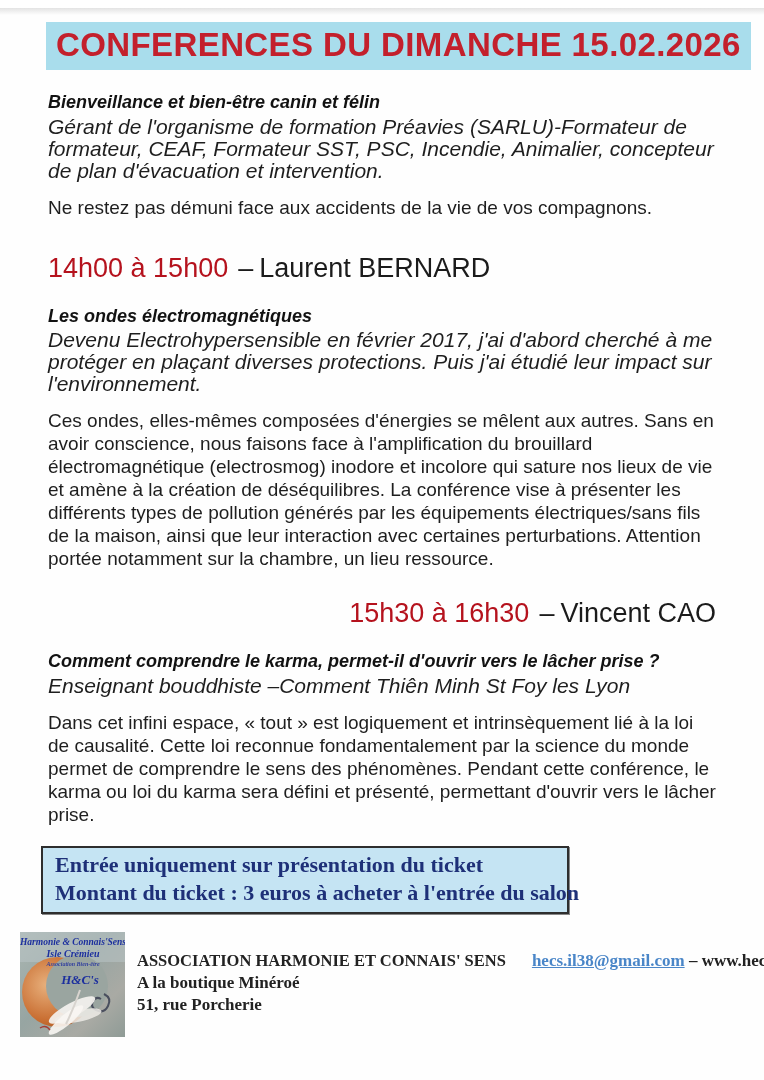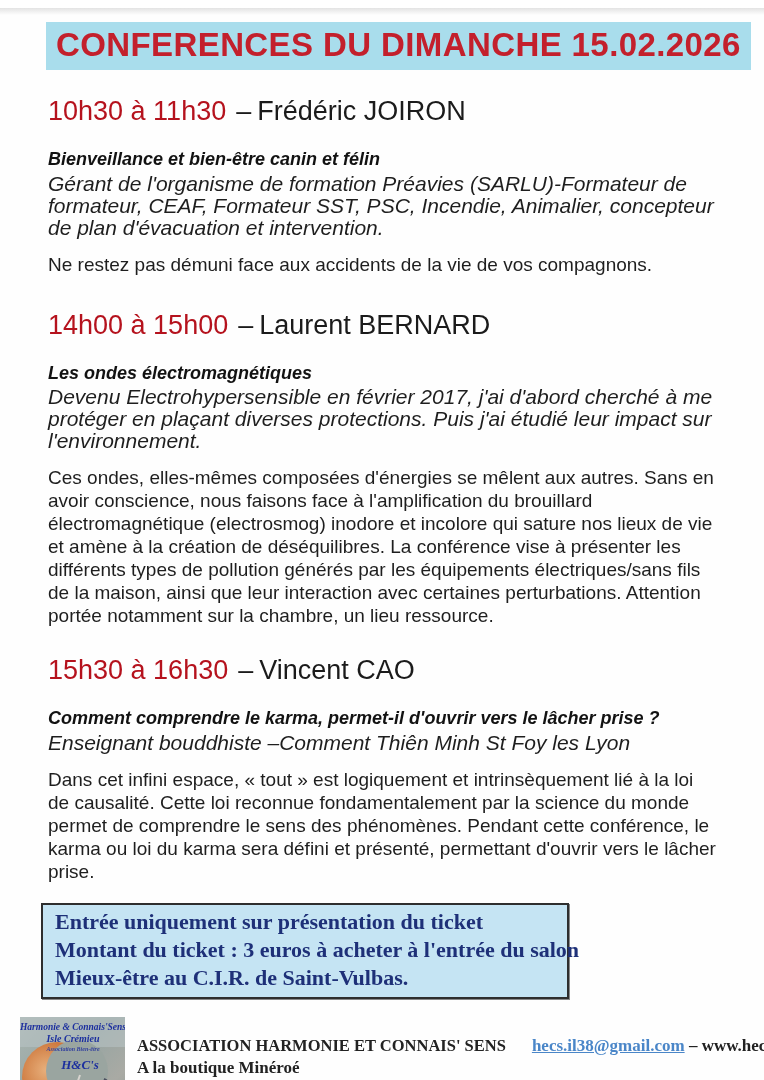--- a/index.html
+++ b/index.html
@@ -37,21 +37,21 @@
   .session-heading {
     font-size: 27px;
     font-weight: 400;
     white-space: nowrap;
   }
   .session-heading .time { color: #b5121d; }
   .session-heading .dash { color: #1b1b1b; margin: 0 6px 0 10px; }
   .session-heading .speaker { color: #1b1b1b; }
   .s1 .session-heading { margin-top: 26px; }
   .s2 .session-heading { margin-top: 34px; }
-  .s3 .session-heading { margin-top: 28px; }
+  .s3 .session-heading { margin-top: 28px; text-align: right; }
   .talk-title {
     font-size: 18px;
     font-weight: 700;
     font-style: italic;
     line-height: 1.14;
     margin-top: 22px;
     color: #121212;
   }
   .bio {
     font-size: 21px;
@@ -128,23 +128,20 @@
 <body>
 
 <div class="page">
 
   <div class="banner">
     <span>CONFERENCES DU DIMANCHE 15.02.2026</span>
   </div>
 
   
   <section class="session s1">
-    <div class="session-heading">
-      <span class="time">10h30 à 11h30</span><span class="dash">–</span><span class="speaker">Frédéric JOIRON</span>
-    </div>
     <div class="talk-title">Bienveillance et bien-être canin et félin</div>
     <p class="bio">Gérant de l'organisme de formation Préavies (SARLU)-Formateur de formateur, CEAF, Formateur SST, PSC, Incendie, Animalier, concepteur de plan d'évacuation et intervention.</p>
     <p class="desc">Ne restez pas démuni face aux accidents de la vie de vos compagnons.</p>
   </section>
 
   
   <section class="session s2">
     <div class="session-heading">
       <span class="time">14h00 à 15h00</span><span class="dash">–</span><span class="speaker">Laurent BERNARD</span>
     </div>
@@ -160,21 +157,20 @@
     </div>
     <div class="talk-title">Comment comprendre le karma, permet-il d'ouvrir vers le lâcher prise ?</div>
     <p class="bio">Enseignant bouddhiste –Comment Thiên Minh St Foy les Lyon</p>
     <p class="desc">Dans cet infini espace, « tout » est logiquement et intrinsèquement lié à la loi de causalité. Cette loi reconnue fondamentalement par la science du monde permet de comprendre le sens des phénomènes. Pendant cette conférence, le karma ou  loi du karma sera défini et présenté, permettant d'ouvrir vers le lâcher prise.</p>
   </section>
 
   
   <div class="ticket-box">
     <div class="tline">Entrée uniquement sur présentation du ticket</div>
     <div class="tline">Montant du ticket : 3 euros à acheter à l'entrée du salon</div>
-    <div class="tline">Mieux-être au C.I.R. de Saint-Vulbas.</div>
   </div>
 
   
   <div class="footer">
     <div class="logo-wrap">
       <svg width="105" height="105" viewBox="0 0 105 105">
         <defs>
           <linearGradient id="lgbg" x1="0" y1="0" x2="1" y2="1">
             <stop offset="0" stop-color="#aab6b2"></stop>
             <stop offset="0.45" stop-color="#97a5a2"></stop>

